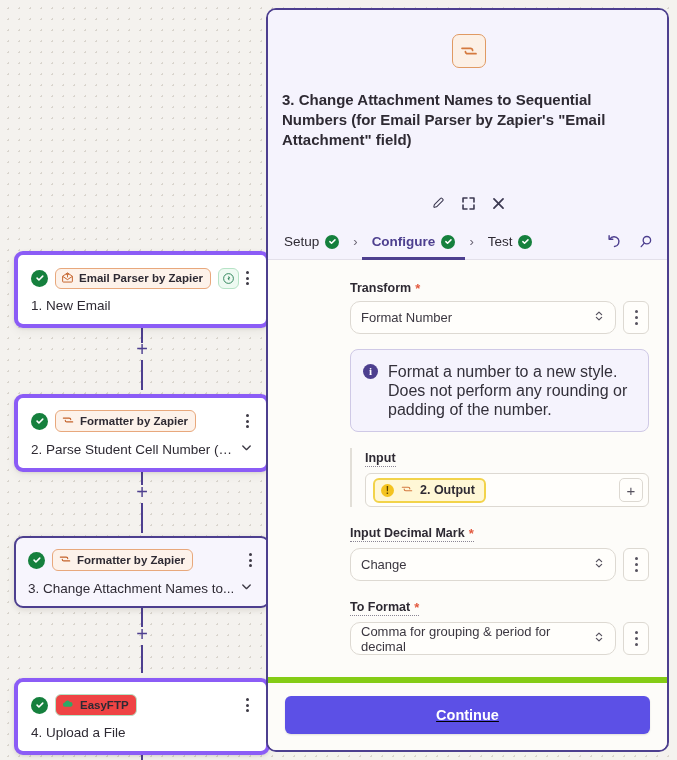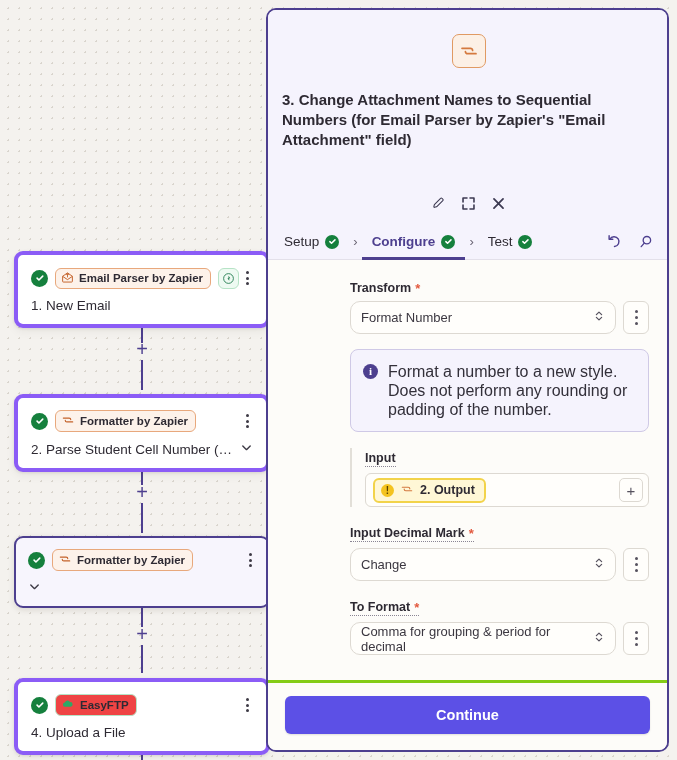--- a/index.html
+++ b/index.html
@@ -193,21 +193,21 @@
   .plus-box {
     width: 24px; height: 24px; border: 1px solid #ddd9d2; border-radius: 5px;
     background: #fffefb; display: flex; align-items: center; justify-content: center;
     color: #56525e; font-size: 15px; flex: 0 0 auto;
   }
 
   .field-block { margin-top: 16px; }
 
   .panel-footer {
     flex: 0 0 auto; padding: 13px 17px 16px 17px;
-    border-top: 3px solid #84cc16; background: #fdfcf9;
+    border-top: 6px solid #84cc16; background: #fdfcf9; text-decoration: underline;
   }
   .continue-btn {
     width: 100%; height: 38px; border-radius: 6px;
     background: #5c50e6; color: #fff; border: none;
     font-size: 14.5px; font-weight: 700;
     font-family: "Liberation Sans", sans-serif;
     display: flex; align-items: center; justify-content: center;
     box-shadow: 0 1px 2px rgba(0,0,0,0.12);
   }
 </style>
@@ -310,20 +310,21 @@
         </span>
         <span>Formatter by Zapier</span>
       </span>
       <span class="kebab">
           <i></i>
           <i></i>
           <i></i>
         </span>
     </div>
     <div class="card-title">
+      <span class="t">3. Change Attachment Names to...</span>
       <span class="chev-down">
         <svg width="13" height="13" viewBox="0 0 14 14">
             <path d="M3 5.3l4 4 4-4" fill="none" stroke="#3d3a45" stroke-width="1.5" stroke-linecap="round" stroke-linejoin="round"></path>
           </svg>
       </span>
     </div>
   </div>
 
   <div class="step-card" style="top:678px;">
     <div class="card-top">

